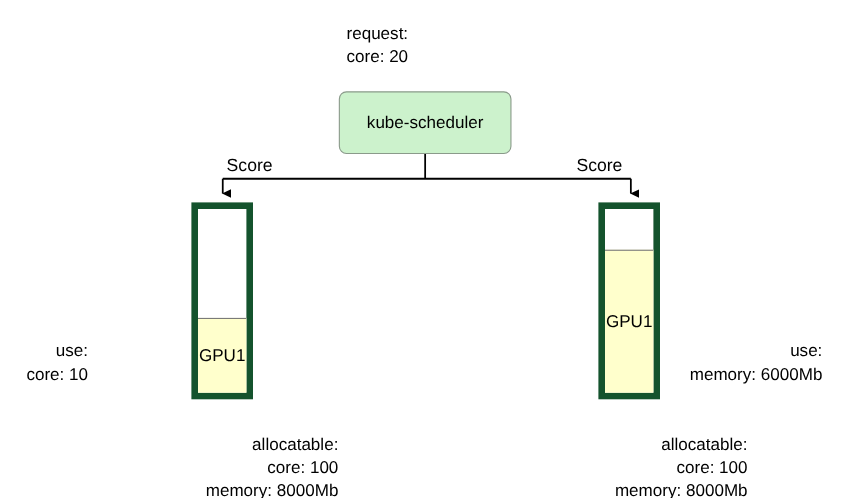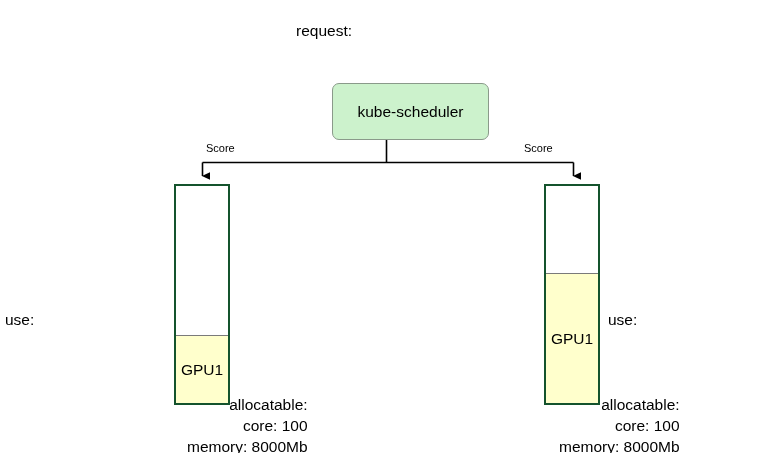--- a/index.html
+++ b/index.html
@@ -51,29 +51,28 @@
     height: 57px;
     background: #ccf2cc;
     border: 1px solid #8a9a8a;
     border-radius: 7px;
     box-sizing: border-box;
     display: flex;
     align-items: center;
     justify-content: center;
     font-size: 15.5px;
     color: #000;
-    margin-left: 24px;
   }
 
   
   .gpu-node {
     position: absolute;
     width: 56px;
-    height: 221px;
-    border: 2px solid #14532d;
+    height: 179px;
+    border: 6px solid #14532d;
     box-sizing: border-box;
     background: #ffffff;
   }
   .gpu-fill {
     position: absolute;
     left: 0;
     bottom: 0;
     width: 100%;
     background: #ffffcc;
     border-top: 1px solid #7a7a7a;
@@ -88,21 +87,21 @@
     white-space: nowrap;
   }
   #gpu-node-left  { left: 174px; top: 172px; }
   #gpu-node-right { left: 544px; top: 172px; }
   #gpu-node-left  .gpu-fill { height: 68px; }
   #gpu-node-right .gpu-fill { height: 130px; }
 
   
   .score-label {
     position: absolute;
-    font-size: 11px;
+    font-size: 16px;
     white-space: nowrap;
     color: #000;
   }
   #score-label-left  { left: 206px; top: 130px; }
   #score-label-right { left: 524px; top: 130px; }
 
   
   #connectors {
     position: absolute;
     left: 0; top: 0;
@@ -127,20 +126,21 @@
 
     <path d="M202.5,150.5 L573.5,150.5" stroke="#000000" stroke-width="1.6" fill="none"></path>
 
     <path d="M202.5,150.5 L202.5,164" stroke="#000000" stroke-width="1.6" fill="none" marker-end="url(#arrowhead)"></path>
 
     <path d="M573.5,150.5 L573.5,164" stroke="#000000" stroke-width="1.6" fill="none" marker-end="url(#arrowhead)"></path>
   </svg>
 
   <div class="text-block" id="request-block">
     <span class="ln">request:</span>
+    <span class="ln ind1">core: 20</span>
   </div>
 
   <div id="kube-scheduler-node">
     <span>kube-scheduler</span>
   </div>
 
   <div class="score-label" id="score-label-left">Score</div>
   <div class="score-label" id="score-label-right">Score</div>
 
   <div class="gpu-node" id="gpu-node-left">
@@ -150,24 +150,26 @@
   </div>
 
   <div class="gpu-node" id="gpu-node-right">
     <div class="gpu-fill">
       <span class="gpu-label">GPU1</span>
     </div>
   </div>
 
   <div class="text-block" id="use-left-block">
     <span class="ln">use:</span>
+    <span class="ln ind1">core: 10</span>
   </div>
 
   <div class="text-block" id="use-right-block">
     <span class="ln">use:</span>
+    <span class="ln ind2">memory: 6000Mb</span>
   </div>
 
   <div class="text-block" id="alloc-left-block">
     <span class="ln">allocatable:</span>
     <span class="ln ind1">core: 100</span>
     <span class="ln ind2">memory: 8000Mb</span>
   </div>
 
   <div class="text-block" id="alloc-right-block">
     <span class="ln">allocatable:</span>

